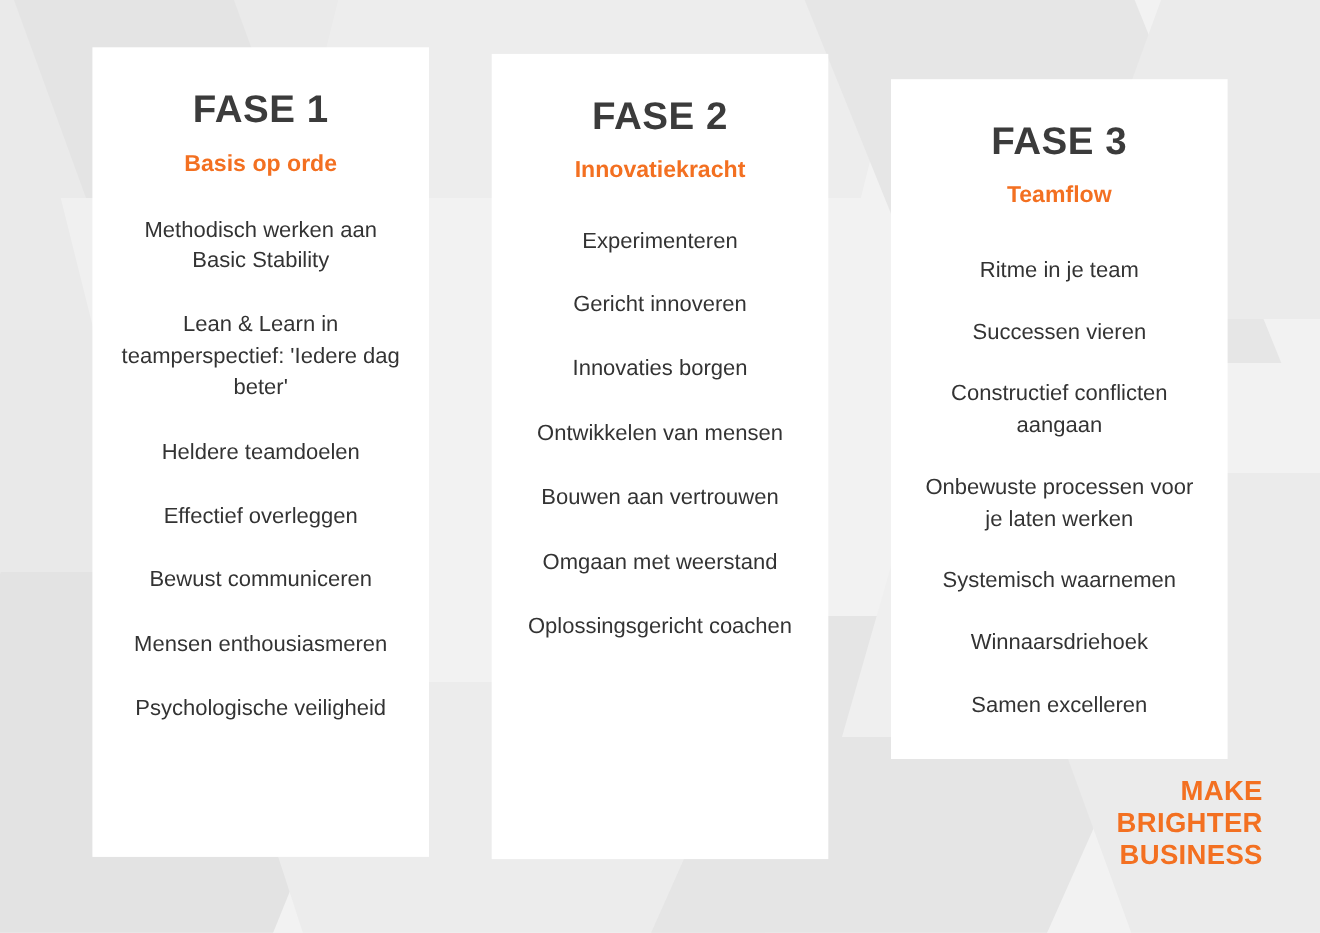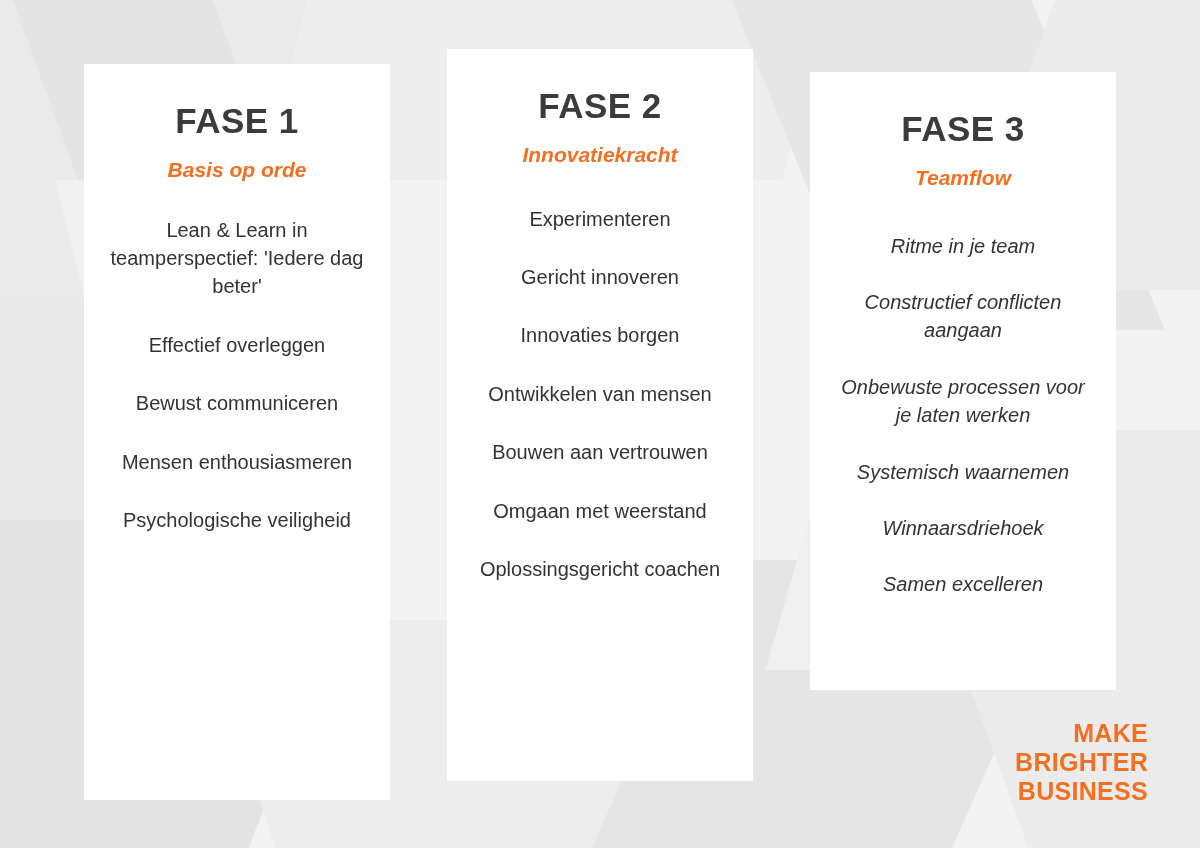--- a/index.html
+++ b/index.html
@@ -42,64 +42,63 @@
     position: absolute;
     inset: 0;
   }
   .card {
     position: absolute;
     background: #ffffff;
     box-sizing: border-box;
     padding: 26px 18px 24px 18px;
     text-align: center;
   }
-  .card-1 { left: 84px;  top: 64px;  width: 306px; height: 736px; }
+  .card-1 { left: 84px;  top: 43px;  width: 306px; height: 736px; }
   .card-2 { left: 447px; top: 49px;  width: 306px; height: 732px; }
   .card-3 { left: 810px; top: 72px;  width: 306px; height: 618px; }
 
   .card-title {
     font-size: 35px;
     font-weight: bold;
     color: #3b3b3b;
     letter-spacing: 0.5px;
     margin: 12px 0 0 0;
     line-height: 1.1;
   }
   .card-subtitle {
     font-size: 21px;
     font-weight: bold;
     color: #f37021;
     margin: 16px 0 0 0;
     line-height: 1.2;
-    font-style: italic;
   }
   .card-items {
     list-style: none;
     margin: 0;
     padding: 0;
   }
   .card-1 .card-items { margin-top: 34px; }
   .card-2 .card-items { margin-top: 38px; }
-  .card-3 .card-items { margin-top: 42px; font-style: italic; }
+  .card-3 .card-items { margin-top: 42px; }
 
   .card-item {
     font-size: 20px;
     color: #333333;
     line-height: 1.42;
     margin: 0 0 30px 0;
     padding: 0 4px;
   }
   .card-2 .card-item { margin-bottom: 30px; }
   .card-3 .card-item { margin-bottom: 28px; }
   .card-item:last-child { margin-bottom: 0; }
 
   .logo {
     position: absolute;
     right: 52px;
-    bottom: 42px;
+    bottom: 56px;
     text-align: right;
     color: #f37021;
     font-weight: bold;
     font-size: 25px;
     line-height: 1.16;
     letter-spacing: 0.3px;
   }
   .logo div { display: block; }
 </style>
 </head>
@@ -119,21 +118,23 @@
   <div class="bg-shape s10"></div>
   <div class="bg-shape s11"></div>
   <div class="bg-shape s12"></div>
 
   <div class="cards">
 
     <div class="card card-1">
       <div class="card-title">FASE 1</div>
       <div class="card-subtitle">Basis op orde</div>
       <ul class="card-items">
+        <li class="card-item">Methodisch werken aan Basic Stability</li>
         <li class="card-item">Lean &amp; Learn in teamperspectief: 'Iedere dag beter'</li>
+        <li class="card-item">Heldere teamdoelen</li>
         <li class="card-item">Effectief overleggen</li>
         <li class="card-item">Bewust communiceren</li>
         <li class="card-item">Mensen enthousiasmeren</li>
         <li class="card-item">Psychologische veiligheid</li>
       </ul>
     </div>
 
     <div class="card card-2">
       <div class="card-title">FASE 2</div>
       <div class="card-subtitle">Innovatiekracht</div>
@@ -146,20 +147,21 @@
         <li class="card-item">Omgaan met weerstand</li>
         <li class="card-item">Oplossingsgericht coachen</li>
       </ul>
     </div>
 
     <div class="card card-3">
       <div class="card-title">FASE 3</div>
       <div class="card-subtitle">Teamflow</div>
       <ul class="card-items">
         <li class="card-item">Ritme in je team</li>
+        <li class="card-item">Successen vieren</li>
         <li class="card-item">Constructief conflicten aangaan</li>
         <li class="card-item">Onbewuste processen voor je laten werken</li>
         <li class="card-item">Systemisch waarnemen</li>
         <li class="card-item">Winnaarsdriehoek</li>
         <li class="card-item">Samen excelleren</li>
       </ul>
     </div>
 
   </div>
 

